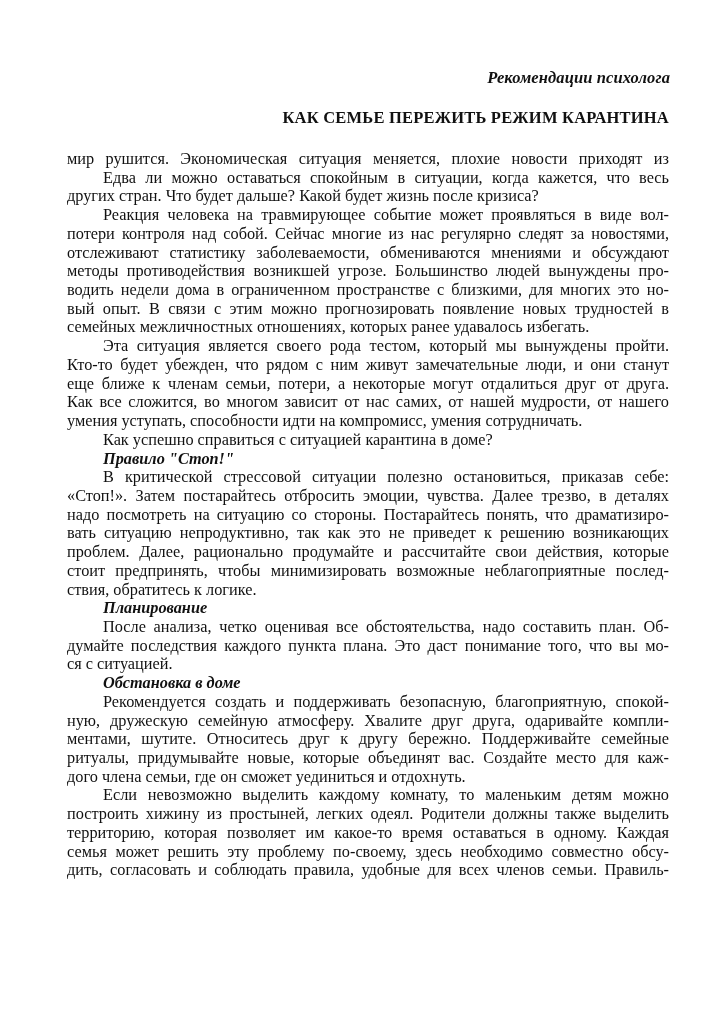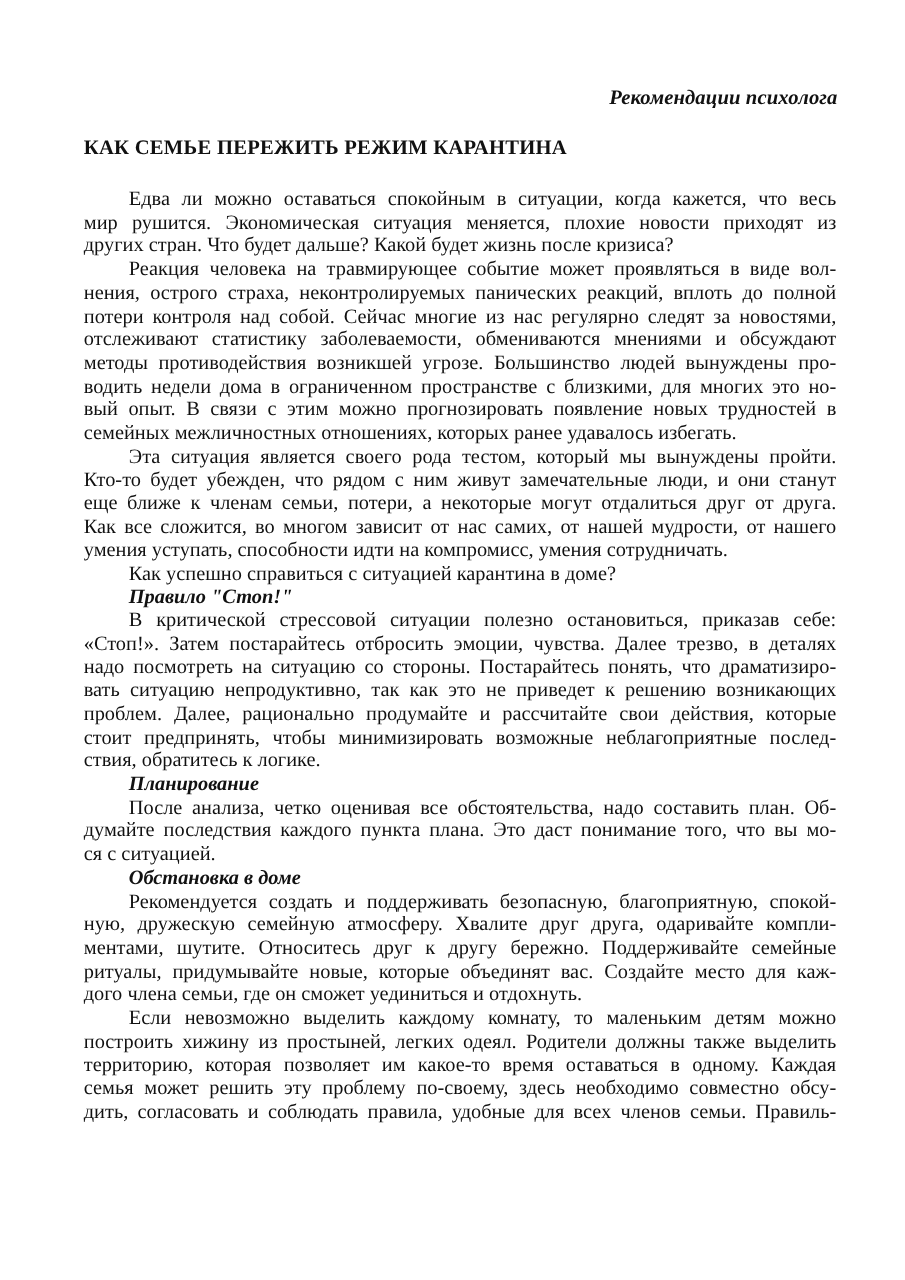--- a/index.html
+++ b/index.html
@@ -9,21 +9,21 @@
     background: #ffffff; color: #111111;
     font-family: "Liberation Serif", "DejaVu Serif", serif;
   }
   .section-label {
     position: absolute; top: 68px; right: 54px;
     font-size: 16.5px; font-weight: bold; font-style: italic;
     letter-spacing: 0.1px;
   }
   .title {
     position: absolute; top: 108px; left: 67px; width: 602px;
-    text-align: left; font-size: 16.5px; font-weight: bold;
+    text-align: right; font-size: 16.5px; font-weight: bold;
     letter-spacing: 0.2px;
   }
   .body {
     position: absolute; top: 150px; left: 67px; width: 602px;
     font-size: 16.3px; line-height: 18.72px;
   }
   .line {
     display: block; height: 18.72px; white-space: nowrap;
     text-align: justify; text-align-last: justify;
   }
@@ -31,25 +31,24 @@
   .line.last { text-align-last: left; }
   .line.heading { font-weight: bold; font-style: italic; text-align-last: left; }
 </style>
 </head>
 <body>
 
 <div class="page">
   <div class="section-label">Рекомендации психолога</div>
   <div class="title">КАК СЕМЬЕ ПЕРЕЖИТЬ РЕЖИМ КАРАНТИНА</div>
   <div class="body" id="body">
+      <span class="line">мир рушится. Экономическая ситуация меняется, плохие новости приходят из</span>
       <span class="line indent">Едва ли можно оставаться спокойным в ситуации, когда кажется, что весь</span>
-      <span class="line">мир рушится. Экономическая ситуация меняется, плохие новости приходят из</span>
       <span class="line last">других стран. Что будет дальше? Какой будет жизнь после кризиса?</span>
       <span class="line indent">Реакция человека на травмирующее событие может проявляться в виде вол-</span>
-      <span class="line">нения, острого страха, неконтролируемых панических реакций, вплоть до полной</span>
       <span class="line">потери контроля над собой. Сейчас многие из нас регулярно следят за новостями,</span>
       <span class="line">отслеживают статистику заболеваемости, обмениваются мнениями и обсуждают</span>
       <span class="line">методы противодействия возникшей угрозе. Большинство людей вынуждены про-</span>
       <span class="line">водить недели дома в ограниченном пространстве с близкими, для многих это но-</span>
       <span class="line">вый опыт. В связи с этим можно прогнозировать появление новых трудностей в</span>
       <span class="line last">семейных межличностных отношениях, которых ранее удавалось избегать.</span>
       <span class="line indent">Эта ситуация является своего рода тестом, который мы вынуждены пройти.</span>
       <span class="line">Кто-то будет убежден, что рядом с ним живут замечательные люди, и они станут</span>
       <span class="line">еще ближе к членам семьи, потери, а некоторые могут отдалиться друг от друга.</span>
       <span class="line">Как все сложится, во многом зависит от нас самих, от нашей мудрости, от нашего</span>

